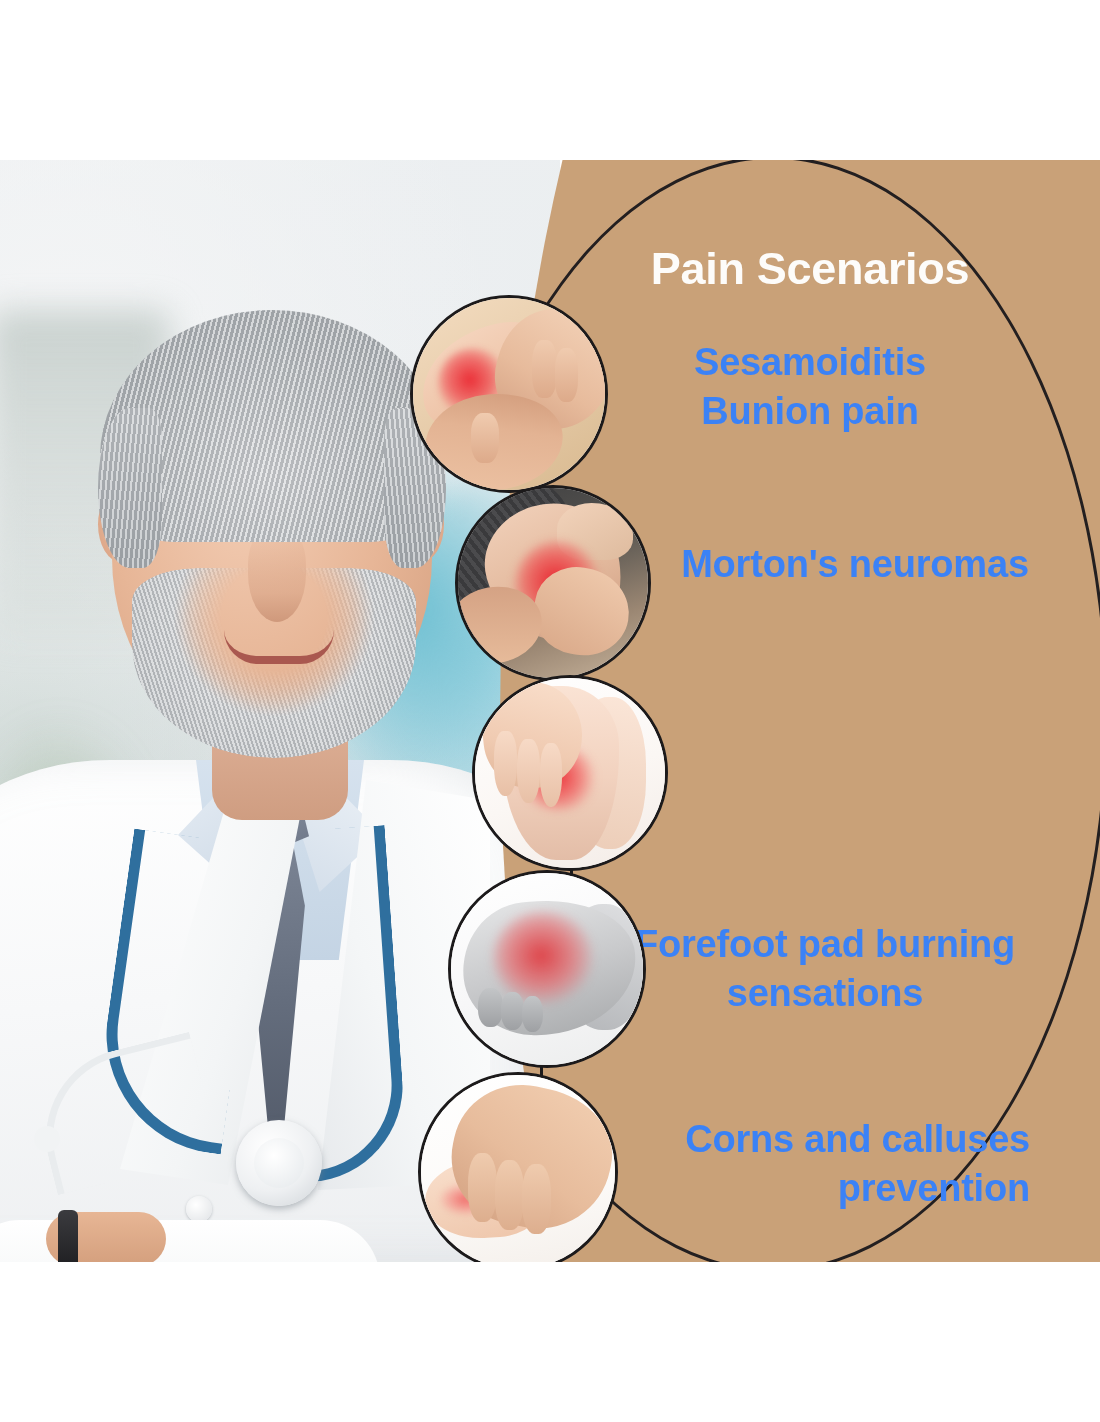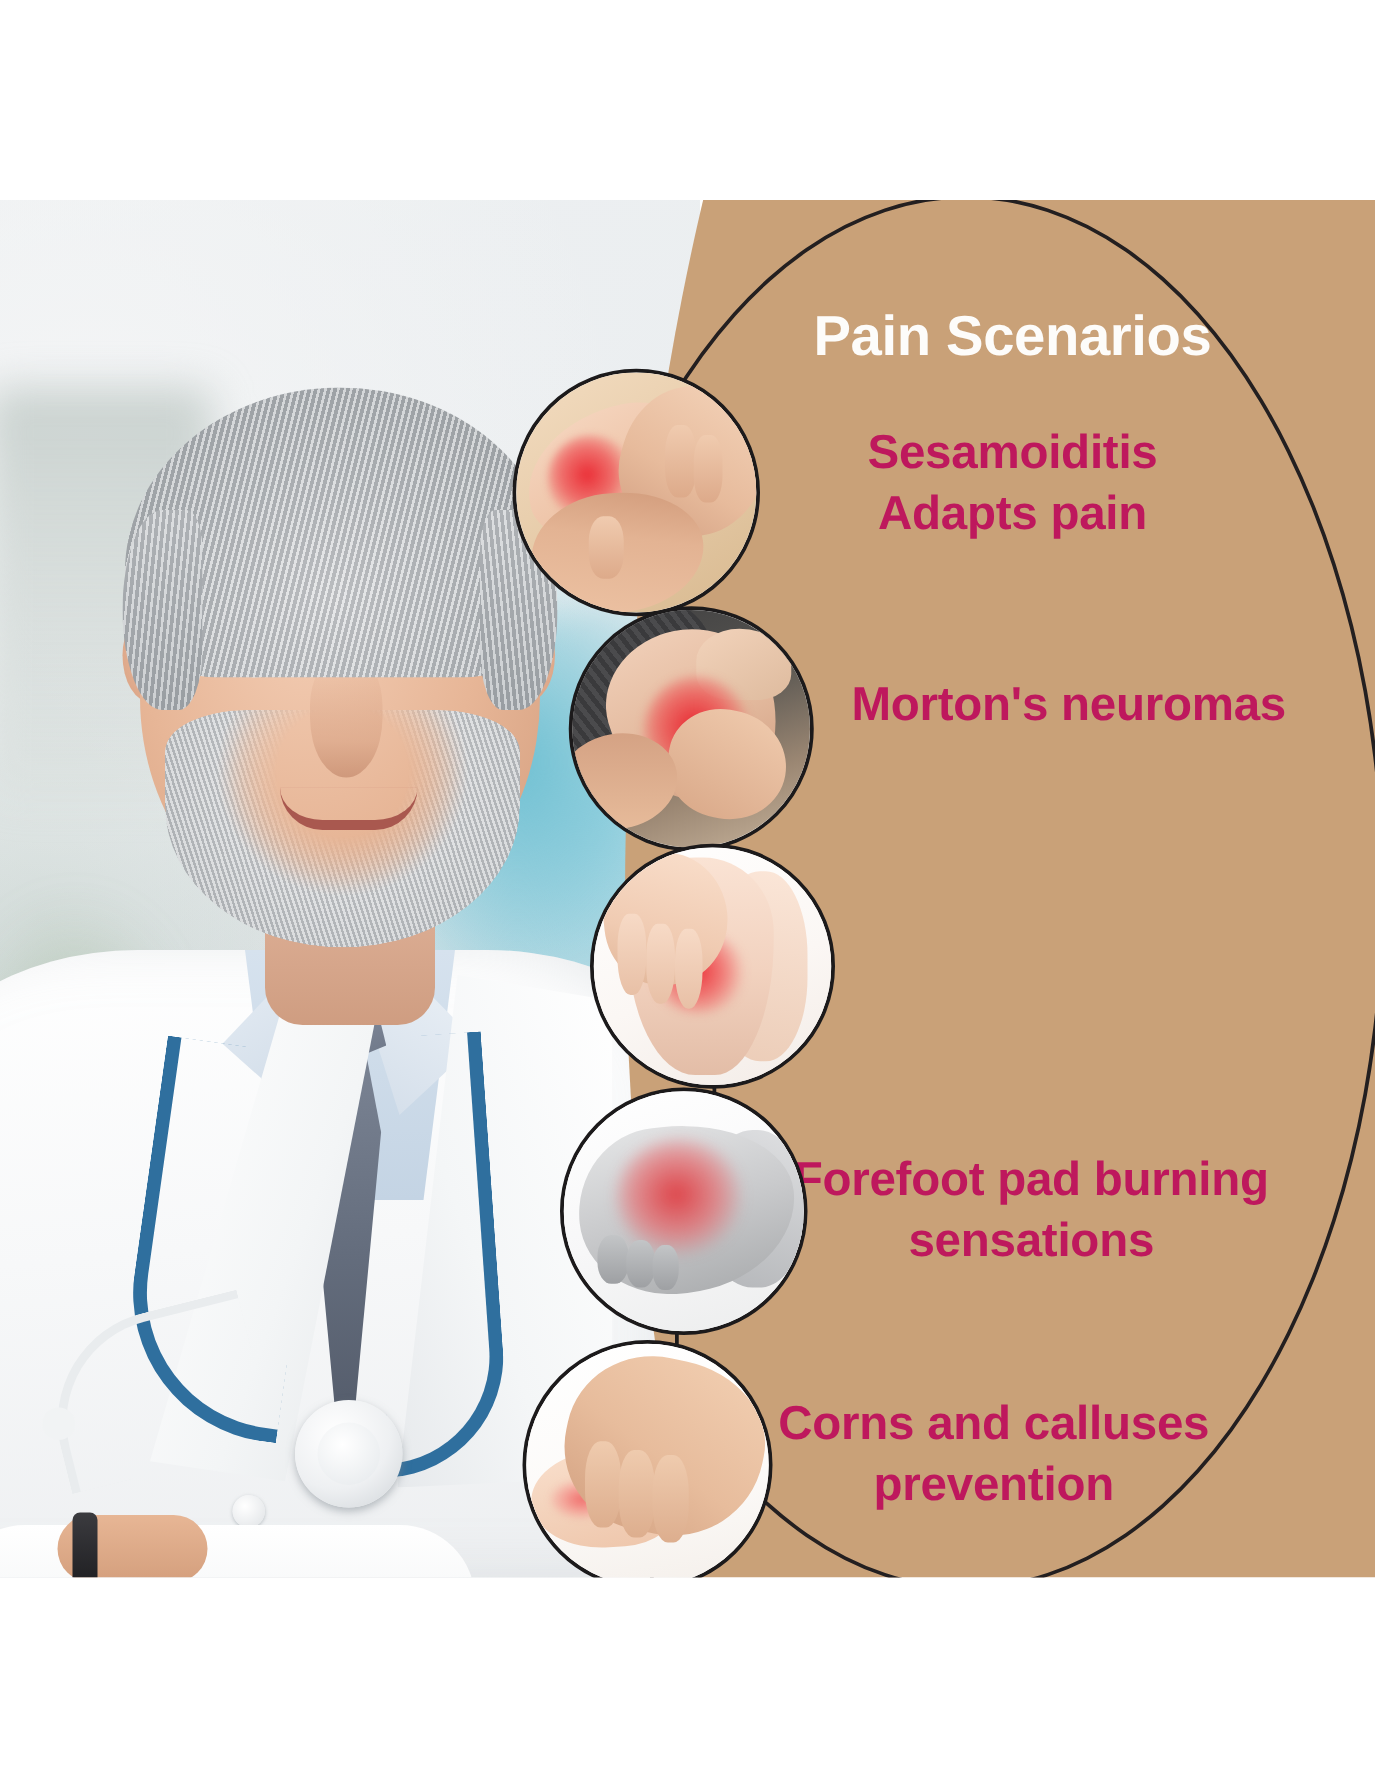--- a/index.html
+++ b/index.html
@@ -356,33 +356,33 @@
     width: 500px;
     text-align: center;
     color: #fdfcfa;
     font-size: 45px;
     font-weight: 700;
     line-height: 1.28;
     letter-spacing: -0.3px;
   }
   .label {
     position: absolute;
-    color: #be185d;
+    color: #3b82f6;
     font-weight: 700;
     text-align: center;
     line-height: 1.3;
     letter-spacing: -0.2px;
   }
   .label .l2 { display: block; }
 
   .label-1 { left: 30px; top: 178px; width: 440px; font-size: 38px; }
   .label-2 { left: 60px; top: 380px; width: 470px; font-size: 38px; }
   .label-3 { left: 60px; top: 570px; width: 430px; font-size: 38px; }
   .label-4 { left: 20px; top: 760px; width: 490px; font-size: 38px; }
-  .label-5 { left: 0px;  top: 955px; width: 470px; font-size: 38px; }
+  .label-5 { left: 0px;  top: 955px; width: 470px; font-size: 38px; text-align: right; }
 
   
   .circle {
     position: absolute;
     border-radius: 50%;
     border: 3px solid #1c1a1b;
     overflow: hidden;
     background: #fff;
     box-sizing: border-box;
   }
@@ -560,21 +560,21 @@
     <div class="panel-outline"></div>
 
     <div class="text-col">
       <div class="headline">
         <br>
         <span>Pain Scenarios</span>
       </div>
 
       <div class="label label-1">
         <span>Sesamoiditis</span>
-        <span class="l2">Adapts pain</span>
+        <span class="l2">Bunion pain</span>
       </div>
 
       <div class="label label-2">
         <span class="l2">Morton's neuromas</span>
       </div>
 
 
       <div class="label label-4">
         <span>Forefoot pad burning</span>
         <span class="l2">sensations</span>

